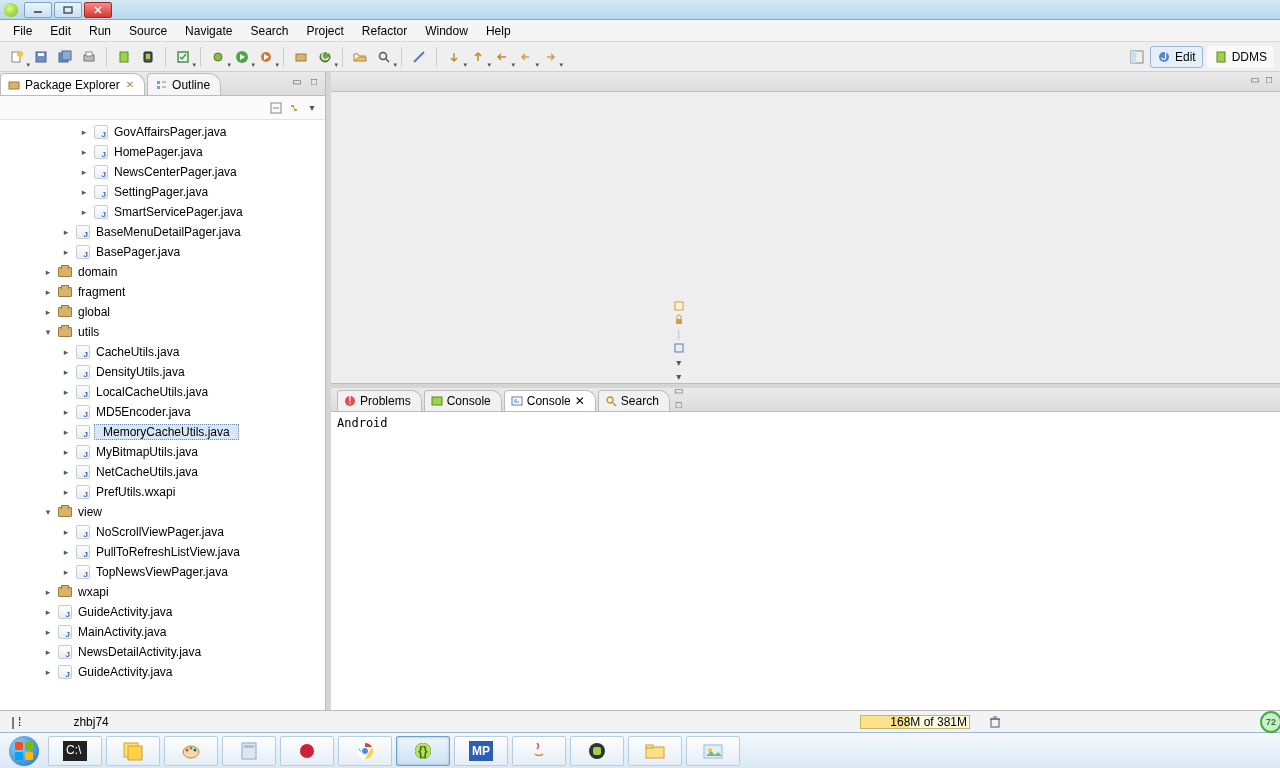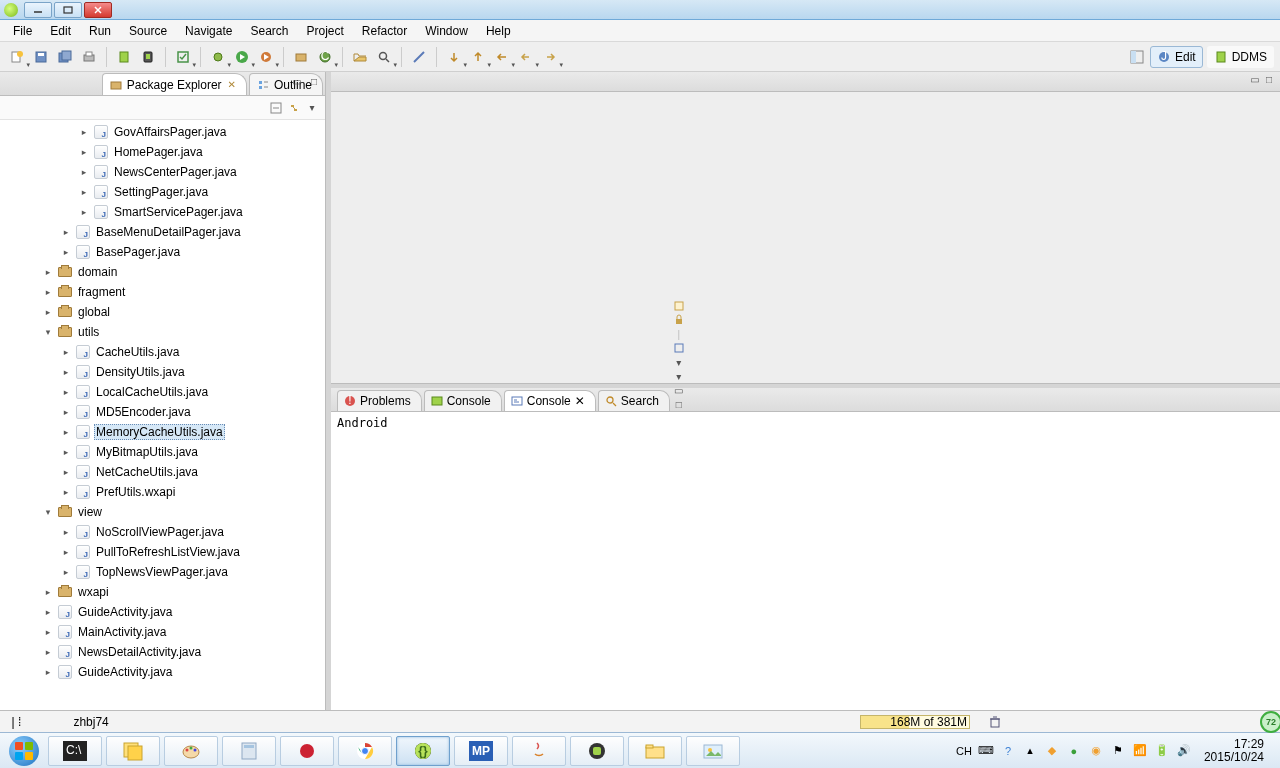--- a/index.html
+++ b/index.html
@@ -27,35 +27,35 @@
 .persp-btn { height: 22px; padding: 0 6px; display: flex; align-items: center; gap: 4px; border: 1px solid transparent; border-radius: 3px; cursor: pointer; background: #f9f9f9; }
 .persp-btn.active { border-color: #9ab8d5; background: #e3effa; }
 .persp-open { width:18px; height:22px; display:flex; align-items:center; justify-content:center; cursor:pointer; }
 
 
 .mainrow { flex: 1; display: flex; overflow: hidden; }
 .leftcol { width: 326px; display: flex; flex-direction: column; border-right: 1px solid #bcbcbc; background: #fff; }
 .rightcol { flex: 1; display: flex; flex-direction: column; }
 
 
-.view-tabrow { height: 24px; border-bottom: 1px solid #bcbcbc; display: flex; align-items: flex-end; background: linear-gradient(#eaeaea,#dcdcdc); padding-left: 0; position: relative; justify-content: flex-end; }
+.view-tabrow { height: 24px; border-bottom: 1px solid #bcbcbc; display: flex; align-items: flex-end; background: linear-gradient(#eaeaea,#dcdcdc); padding-left: 0; position: relative; }
 .view-tab { height: 22px; padding: 0 10px 0 6px; display: flex; align-items: center; gap: 4px; border: 1px solid #bcbcbc; border-bottom: none; background: #f5f5f5; border-radius: 4px 12px 0 0; margin-right: 2px; cursor: pointer; font-size: 11px; }
 .view-tab.active { background: #fff; }
 .view-tab .close-x { font-size: 10px; color: #b08a3a; margin-left: 2px; }
 .view-tabrow .right-icons { position: absolute; right: 4px; top: 2px; display: flex; gap: 3px; }
 .mini-icon { width: 14px; height: 14px; display:flex; align-items:center; justify-content:center; cursor:pointer; font-size:10px; color:#555; }
 
 
 .pe-toolbar { height: 24px; border-bottom: 1px solid #e3e3e3; display: flex; align-items: center; justify-content: flex-end; padding: 0 6px; gap: 4px; background: #fafafa; }
 
 
 .tree-wrap { flex: 1; overflow: auto; background: #fff; }
 .tree { padding: 2px 0 2px 0; }
 .tree-row { display: flex; align-items: center; height: 20px; padding-right: 6px; white-space: nowrap; cursor: default; }
-.tree-row.selected .lbl { border: 1px dotted #6a8db5; background: #d6e8f7; padding: 0 1px; }
+.tree-row.selected .lbl { border: 1px dotted #6a8db5; background: #d6e8f7; padding: 0 8px; }
 .twisty { width: 12px; text-align: center; font-size: 9px; color: #5a5a5a; cursor: pointer; user-select:none; }
 .node-icon { width: 16px; height: 16px; margin: 0 3px; display:flex; align-items:center; justify-content:center; }
 .lbl { padding: 0 2px; }
 .ic-java { background: linear-gradient(#fff,#e9ecf0); border:1px solid #c5ccd4; border-radius:2px; width:14px; height:14px; position:relative; }
 .ic-java::after { content:"J"; font-size:8px; color:#3b68b5; position:absolute; right:1px; bottom:-1px; font-weight:bold; }
 .ic-pkg { width:14px; height:10px; background:#d9b36b; border:1px solid #a07b3a; border-radius:1px; position:relative; }
 .ic-pkg::before { content:""; position:absolute; top:-3px; left:2px; width:6px; height:3px; background:#d9b36b; border:1px solid #a07b3a; border-bottom:none; }
 
 
 .tree-wrap::-webkit-scrollbar { width: 16px; height:16px; }
@@ -694,30 +694,13 @@
       </svg>
     </div>
   <div class="task-btn">
       <svg width="22" height="18">
         <rect x="2" y="3" width="18" height="13" fill="#dfeffb" stroke="#9cb8d4"></rect>
         <circle cx="8" cy="8" r="2" fill="#f7c23c"></circle>
         <path d="M4 14l5-5 4 4 3-3 3 3v1H4z" fill="#7ab86a"></path>
       </svg>
     </div>
 
-  <div class="tray">
-    <span class="tray-icon">CH</span>
-    <span class="tray-icon">⌨</span>
-    <span class="tray-icon" style="color:#3a7fd4">?</span>
-    <span class="tray-icon">▴</span>
-    <span class="tray-icon" style="color:#f0a030">◆</span>
-    <span class="tray-icon" style="color:#3aa03a">●</span>
-    <span class="tray-icon" style="color:#f0a030">◉</span>
-    <span class="tray-icon">⚑</span>
-    <span class="tray-icon">📶</span>
-    <span class="tray-icon">🔋</span>
-    <span class="tray-icon">🔊</span>
-    <div class="clock">
-      <div>17:29</div>
-      <div>2015/10/24</div>
-    </div>
-  </div>
 </div>
 
 </body></html>

